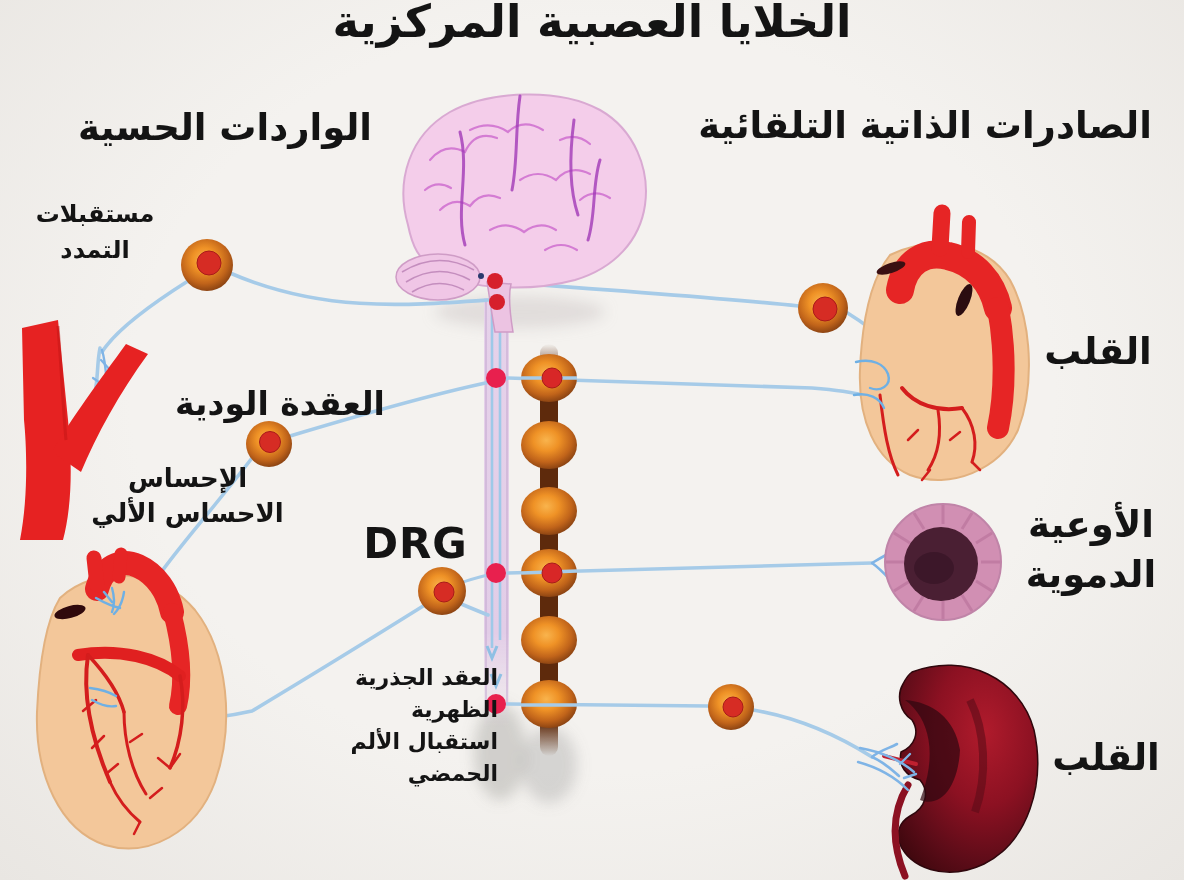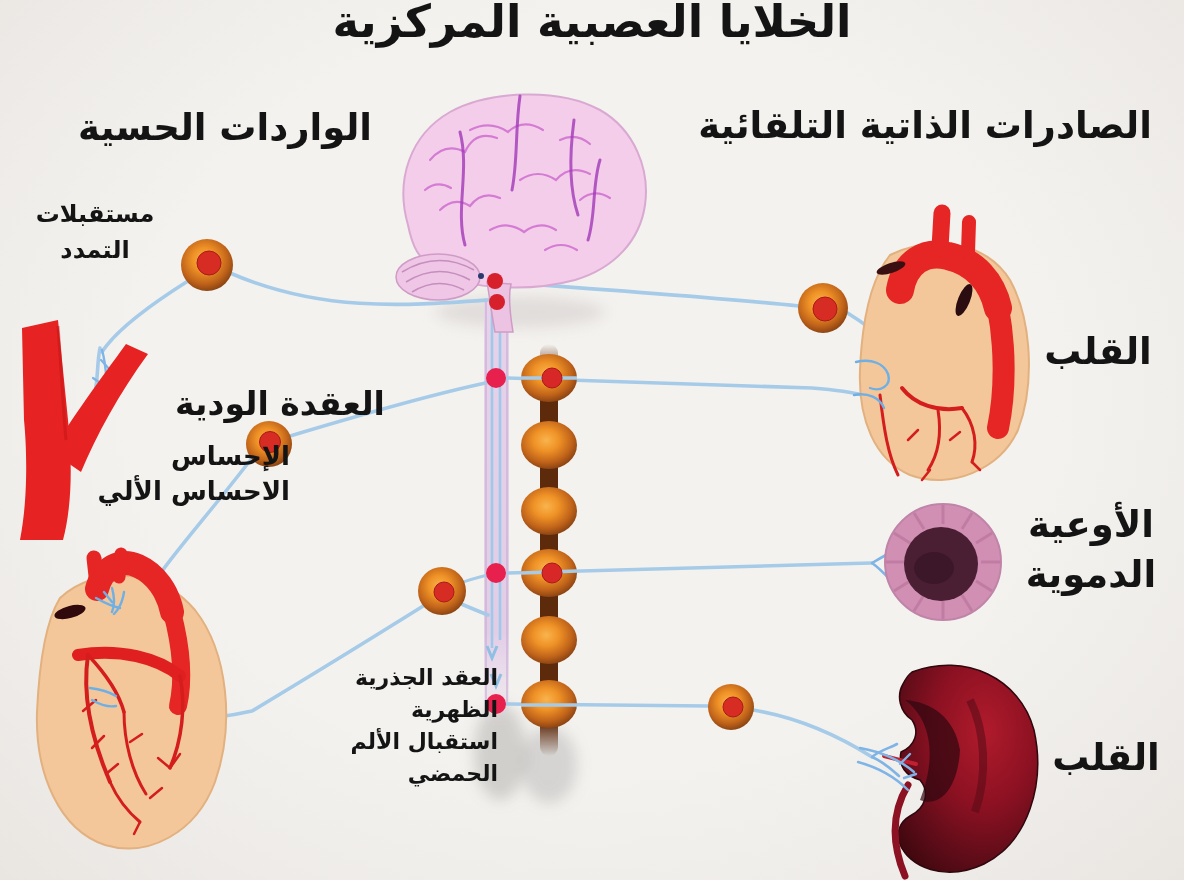--- a/index.html
+++ b/index.html
@@ -253,23 +253,24 @@
 
 <div class="label heading" style="left:55px;top:102px;width:340px;" dir="rtl">الواردات الحسية</div>
 
 <div class="label heading" style="left:690px;top:100px;width:470px;" dir="rtl">الصادرات الذاتية التلقائية</div>
 
 <div class="label mid" style="left:0px;top:196px;width:190px;font-size:24px;line-height:1.5;" dir="rtl">مستقبلات
 التمدد</div>
 
 <div class="label mid" style="left:155px;top:352px;width:250px;font-size:33px;margin-top:29px;" dir="rtl">العقدة الودية</div>
 
-<div class="label small" style="left:85px;top:439px;width:205px;line-height:1.35;text-align:right;" dir="rtl">الإحساس
+<div class="label small" style="left:85px;top:461px;width:205px;line-height:1.35;" dir="rtl">الإحساس
 الاحساس الألي</div>
 
+<div class="label latin" style="left:348px;top:515px;width:135px;" dir="ltr">DRG</div>
 
 <div class="label tiny" style="left:268px;top:662px;width:230px;text-align:right;" dir="rtl">العقد الجذرية الظهرية
 استقبال الألم الحمضي</div>
 
 <div class="label big" style="left:1018px;top:326px;width:160px;" dir="rtl">القلب</div>
 
 <div class="label big" style="left:1000px;top:500px;width:182px;line-height:1.35;" dir="rtl">الأوعية
 الدموية</div>
 
 <div class="label big" style="left:1028px;top:732px;width:156px;" dir="rtl">القلب</div>

